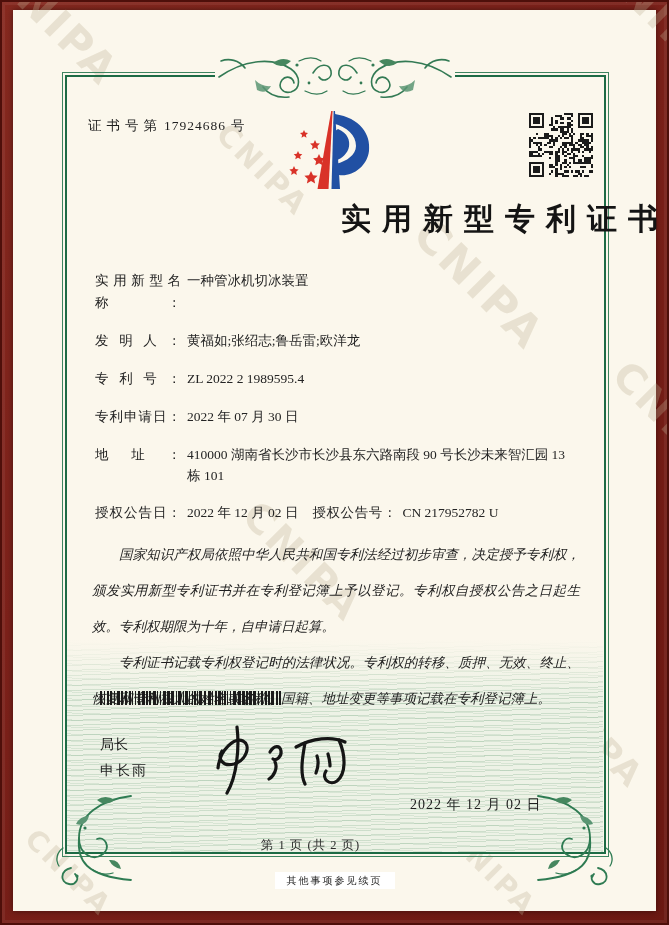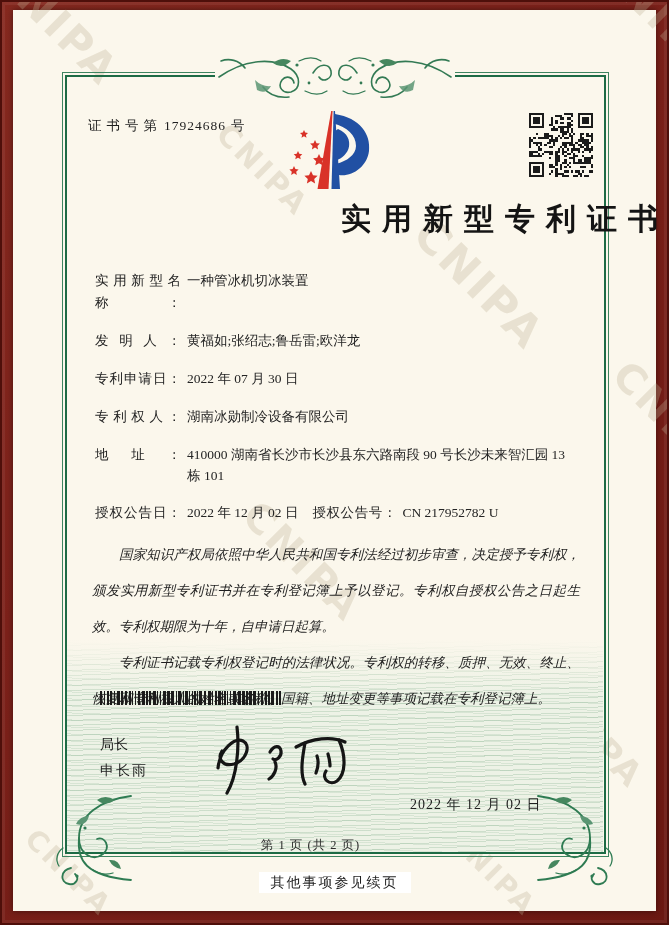--- a/index.html
+++ b/index.html
@@ -89,21 +89,21 @@
   .barcode{position:absolute;left:100px;top:691px;width:181px;height:14px;}
   .sig-title{position:absolute;left:100px;top:736px;font-size:14px;color:#1c1c1c;
     font-family:Liberation Sans, sans-serif;text-align:center;}
   .sig-name{position:absolute;left:100px;top:762px;font-size:14px;color:#1c1c1c;
     font-family:"Liberation Sans","DejaVu Sans",sans-serif;letter-spacing:2px;}
   .sig-script{position:absolute;left:190px;top:716px;width:172px;height:82px;}
   .issue-date{position:absolute;left:410px;top:796px;font-size:14px;color:#1f1f1f;letter-spacing:1px;}
   .page-info{position:absolute;left:0;top:837px;width:621px;text-align:center;
     font-size:12.5px;color:#2a2a2a;letter-spacing:1px;}
   .footer-note{
-    position:absolute;left:0;top:874px;width:669px;text-align:center;font-size:14px;color:#1e1e1e;
+    position:absolute;left:0;top:874px;width:669px;text-align:center;font-size:10px;color:#1e1e1e;
   }
   .footer-note span{background:#ffffff;padding:3px 12px;letter-spacing:2px;}
 </style>
 </head>
 <body>
 
 <div class="page">
   <div class="paper"></div>
 
   <span class="wm" style="left:-22px;top:-2px;font-size:42px;">CNIPA</span>
@@ -493,26 +493,26 @@
   <div class="fields">
     <div class="f-row">
       <span class="f-label">实用新型名称：</span>
       <span class="f-value">一种管冰机切冰装置</span>
     </div>
     <div class="f-row">
       <span class="f-label">发明人：</span>
       <span class="f-value">黄福如;张绍志;鲁岳雷;欧洋龙</span>
     </div>
     <div class="f-row">
+      <span class="f-label">专利号：</span>
+      <span class="f-value">ZL 2022 2 1989595.4</span>
+    </div>
+    <div class="f-row">
       <span class="f-label">专利申请日：</span>
       <span class="f-value">2022 年 07 月 30 日</span>
-    </div>
-    <div class="f-row">
-      <span class="f-label">专利权人：</span>
-      <span class="f-value">湖南冰勋制冷设备有限公司</span>
     </div>
     <div class="f-row" style="line-height:21px;">
       <span class="f-label">地址：</span>
       <span class="f-value">410000 湖南省长沙市长沙县东六路南段 90 号长沙未来智汇园 13 栋 101</span>
     </div>
     <div class="f-row">
       <span class="f-label">授权公告日：</span>
       <span class="f-value">2022 年 12 月 02 日</span>
       <span class="f-pair2">
         <span class="f-label" style="flex-basis:84px;width:84px;">授权公告号：</span>

